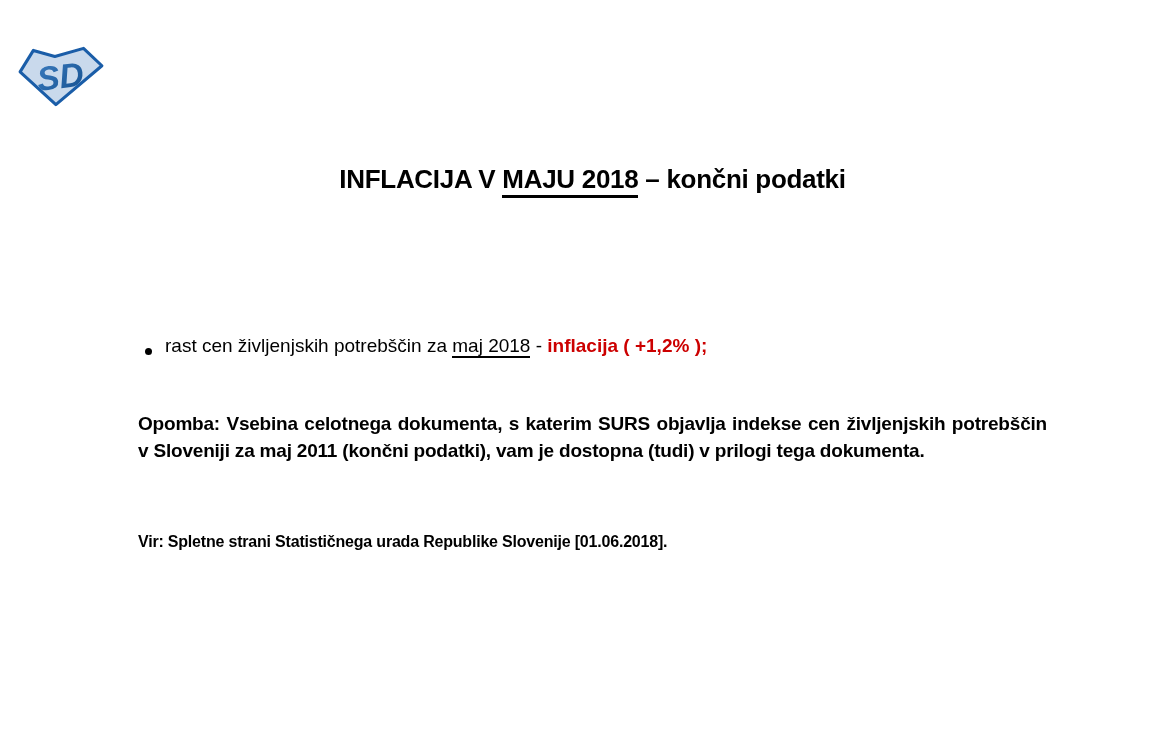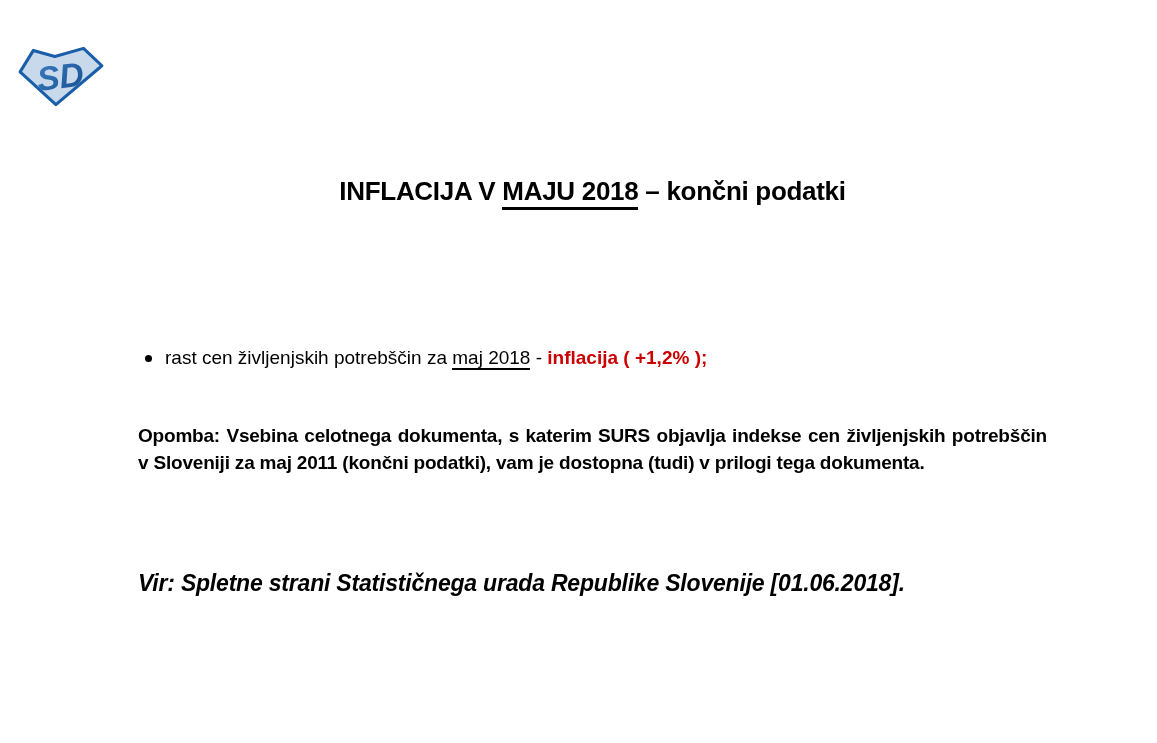--- a/index.html
+++ b/index.html
@@ -19,21 +19,21 @@
   .logo {
     position: absolute;
     left: 16px;
     top: 45px;
     width: 90px;
     height: 64px;
   }
   .content {
     position: absolute;
     left: 138px;
-    top: 12px;
+    top: 0;
     width: 909px;
     height: 629px;
   }
   .doc-title {
     position: absolute;
     top: 163px;
     left: 0;
     width: 100%;
     text-align: center;
     font-size: 26px;
@@ -57,21 +57,21 @@
   }
   .bullet-list {
     position: absolute;
     top: 333px;
     left: 0;
     width: 100%;
     font-size: 19px;
   }
   .bullet-row {
     display: flex;
-    align-items: flex-start;
+    align-items: center;
     line-height: 26px;
   }
   .bullet-dot {
     flex: 0 0 auto;
     width: 7px;
     height: 7px;
     border-radius: 50%;
     background: #000;
     margin: 10px 0 0 7px;
   }
@@ -95,25 +95,23 @@
     font-weight: bold;
     line-height: 26.5px;
     text-align: justify;
     letter-spacing: -0.2px;
   }
   .source-line {
     position: absolute;
     top: 533px;
     left: 0;
     width: 100%;
-    font-size: 23px;
+    font-size: 16px;
     font-weight: bold;
-    font-style: italic;
     letter-spacing: -0.2px;
-    margin-top: 25px;
   }
 </style>
 </head>
 <body>
 
 <div class="page">
 
   <svg class="logo" viewBox="0 0 88 62" aria-hidden="true">
     <defs>
       <linearGradient id="sdg" x1="0" y1="0" x2="1" y2="1">

